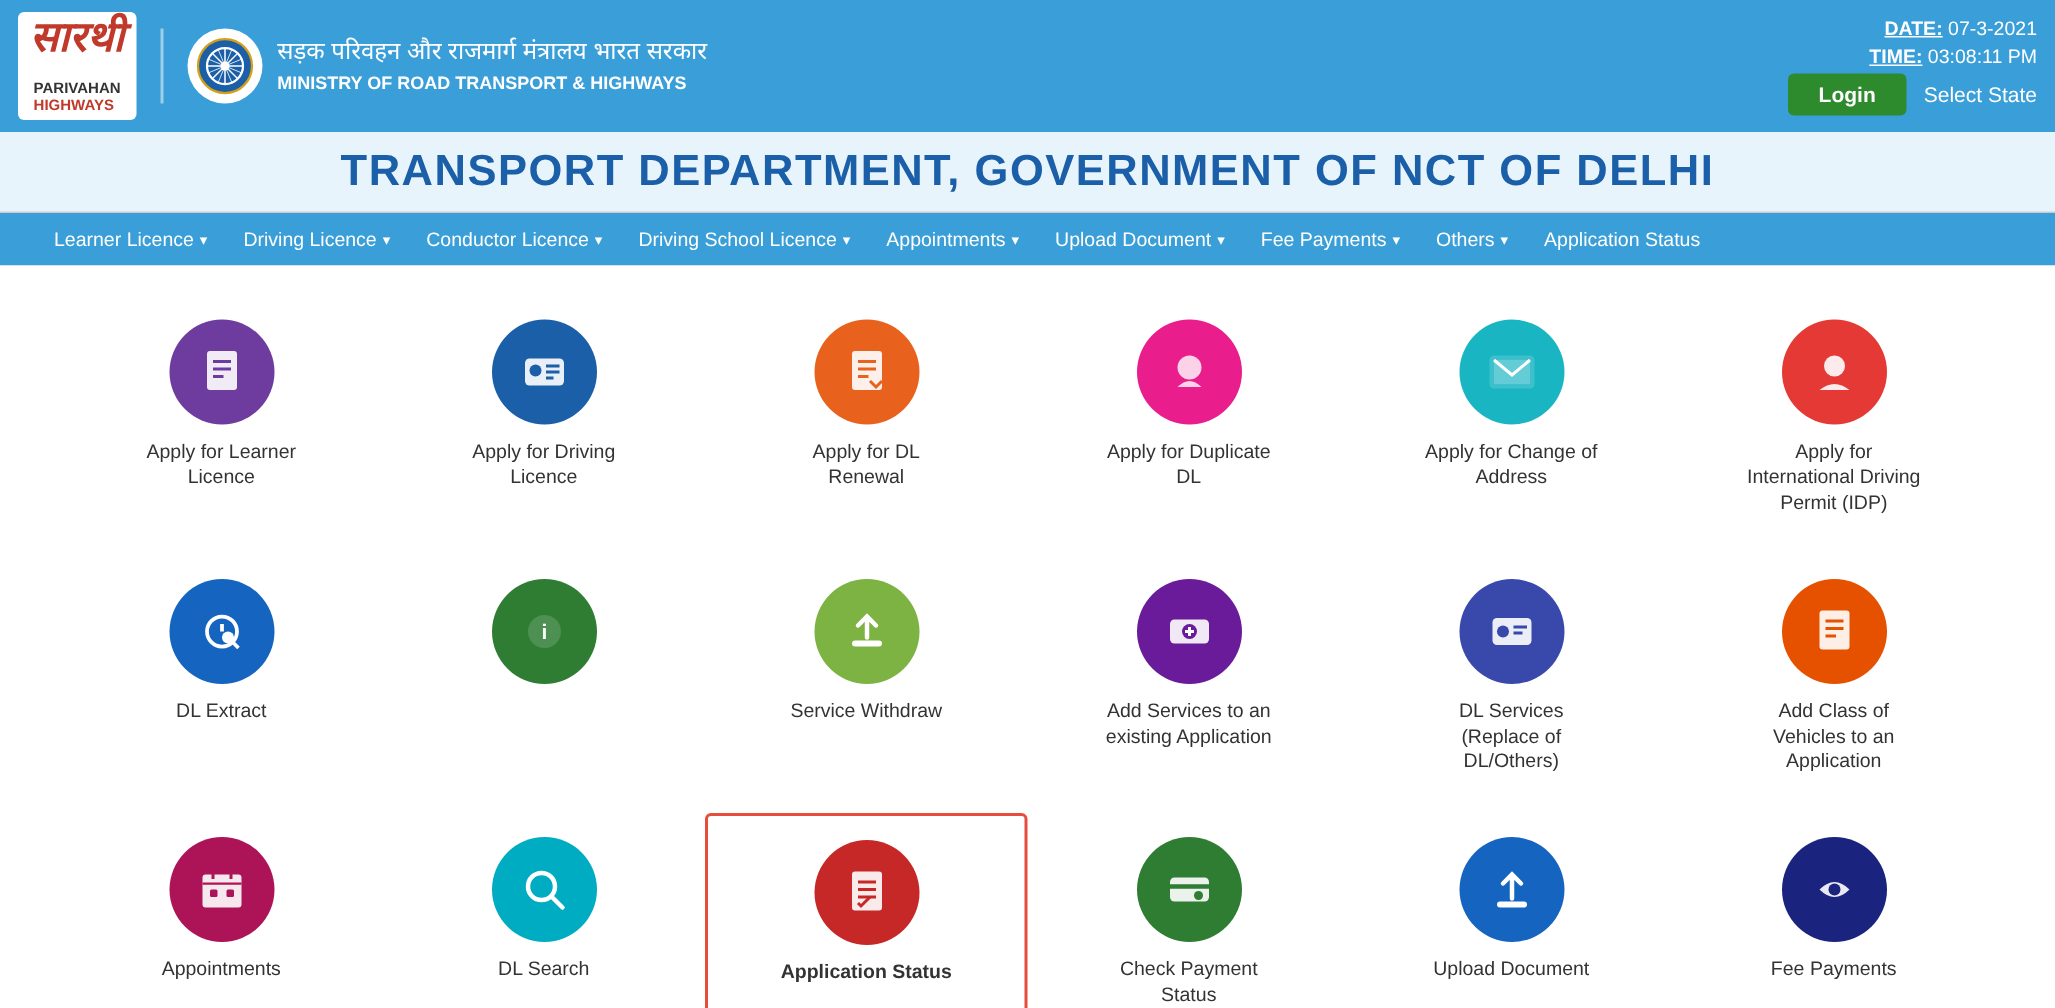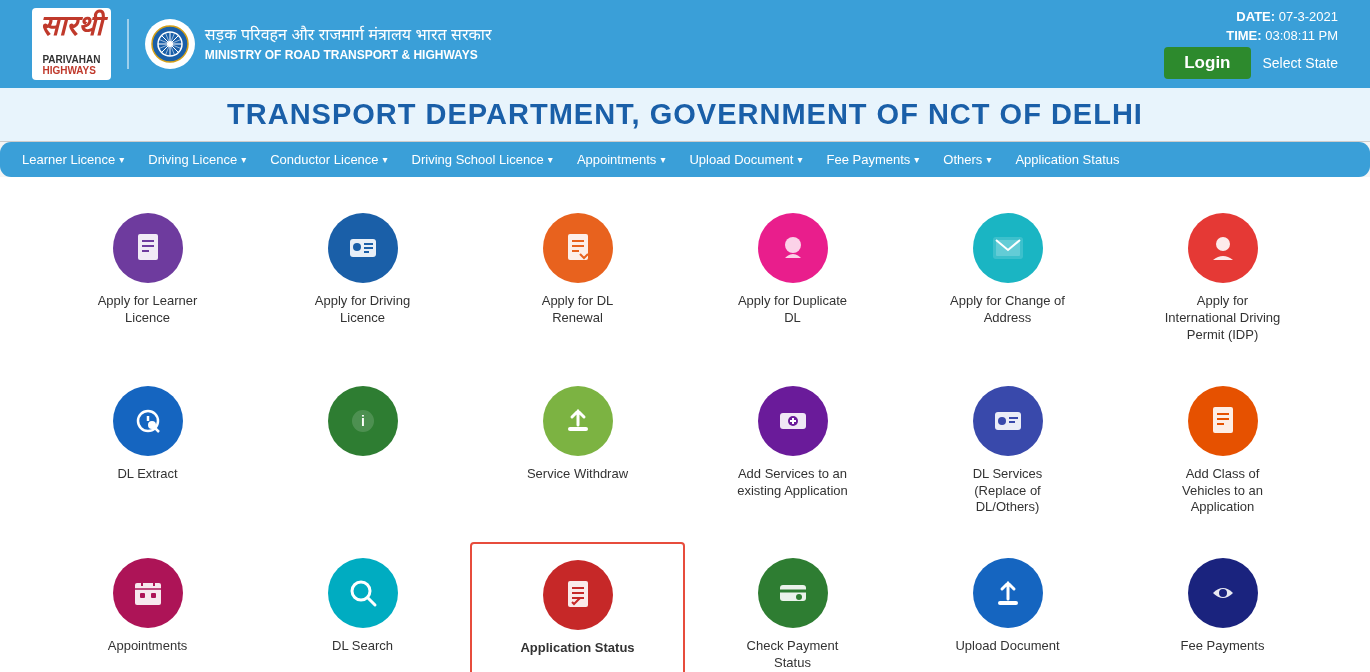--- a/index.html
+++ b/index.html
@@ -3,21 +3,21 @@
   <meta charset="utf-8">
   <style>
     * { margin: 0; padding: 0; box-sizing: border-box; }
     body { font-family: Arial, sans-serif; background: #f5f5f5; width: 1370px; min-height: 672px; overflow-x: hidden; }
 
     
     .header {
       background: #3a9fd8;
       display: flex;
       align-items: center;
-      padding: 8px 32px;
+      padding: 8px 12px;
       justify-content: space-between;
     }
     .header-left {
       display: flex;
       align-items: center;
       gap: 16px;
     }
     .logo-sarathi {
       background: white;
       border-radius: 4px;
@@ -57,32 +57,32 @@
     .header-right {
       display: flex;
       flex-direction: column;
       align-items: flex-end;
       gap: 4px;
     }
     .datetime-row {
       color: white;
       font-size: 13px;
     }
-    .datetime-row strong { font-weight: bold; }
+    .datetime-row strong { font-weight: bold; text-decoration: underline; }
     .header-buttons {
       display: flex;
       gap: 12px;
     }
     .btn-login {
       background: #2d8a2d;
       color: white;
       border: none;
       padding: 6px 20px;
       border-radius: 4px;
-      font-size: 17px;
+      font-size: 14px;
       cursor: pointer;
       font-weight: bold;
     }
     .btn-state {
       background: transparent;
       color: white;
       border: none;
       font-size: 14px;
       cursor: pointer;
     }
@@ -98,22 +98,21 @@
       letter-spacing: 1px;
       text-transform: uppercase;
       border-bottom: 1px solid #ccc;
     }
 
     
     .navbar {
       background: #3a9fd8;
       display: flex;
       align-items: center;
-      padding: 0 10px;
-      border-radius: 11px;
+      padding: 0 24px;
     }
     .nav-item {
       color: white;
       font-size: 13px;
       padding: 10px 12px;
       cursor: pointer;
       white-space: nowrap;
       display: flex;
       align-items: center;
       gap: 4px;

